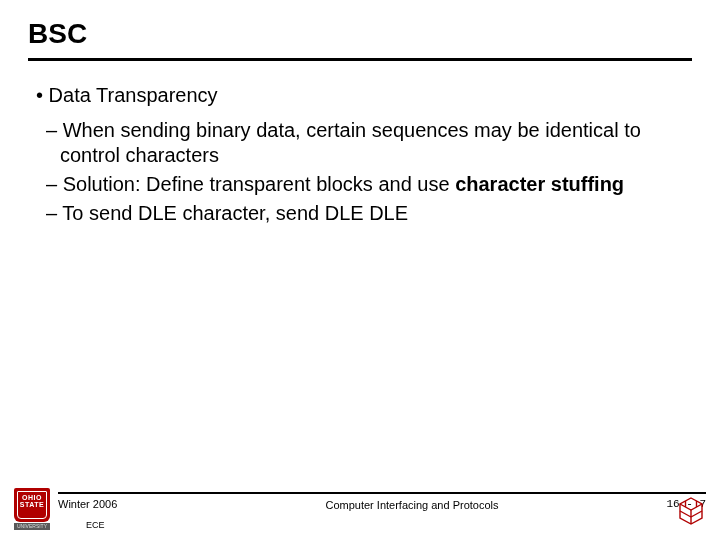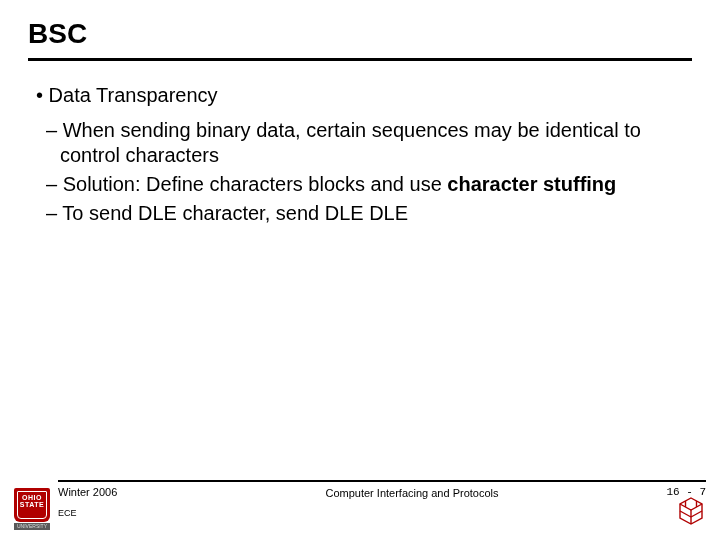--- a/index.html
+++ b/index.html
@@ -29,37 +29,37 @@
     font-size: 20px;
     line-height: 1.25;
   }
   .lvl1 { margin-left: 8px; margin-bottom: 10px; }
   .lvl2 { margin-left: 18px; margin-bottom: 4px; text-indent: -14px; padding-left: 14px; }
   .bold { font-weight: bold; }
 
   .footer {
     position: absolute;
     left: 0; right: 0; bottom: 0;
-    height: 60px;
+    height: 48px;
   }
   .footer-rule {
     border: 0;
     border-top: 2px solid #000;
     margin: 0 14px 4px 58px;
   }
   .footer-row {
     display: flex;
     align-items: flex-start;
     font-size: 11px;
     padding: 0 14px 0 58px;
   }
   .footer-left { flex: 0 0 160px; }
   .footer-center { flex: 1; text-align: center; line-height: 1.3; }
   .footer-right { flex: 0 0 100px; text-align: right; font-family: Liberation Mono, monospace; }
-  .dept { font-size: 9px; margin-top: 10px; }
+  .dept { font-size: 9px; margin-top: 10px; margin-left: 28px; }
 
   .logo-left {
     position: absolute;
     left: 14px;
     bottom: 10px;
     width: 36px;
     height: 42px;
   }
   .logo-left .shield {
     width: 36px; height: 34px;
@@ -108,21 +108,21 @@
 </style>
 </head>
 <body>
 
 <div class="slide">
   <div class="title">BSC</div>
   <hr class="rule">
   <div class="content">
     <div class="lvl1">• <span>Data Transparency</span></div>
     <div class="lvl2">– <span>When sending binary data, certain sequences may be identical to control characters</span></div>
-    <div class="lvl2">– <span>Solution: Define characters blocks and use </span><span class="bold">character stuffing</span></div>
+    <div class="lvl2">– <span>Solution: Define transparent blocks and use </span><span class="bold">character stuffing</span></div>
     <div class="lvl2">– <span>To send DLE character, send DLE DLE</span></div>
   </div>
 </div>
 
 <div class="footer">
   <hr class="footer-rule">
   <div class="footer-row">
     <div class="footer-left">
       <div>Winter 2006</div>
       <div class="dept">ECE</div>

